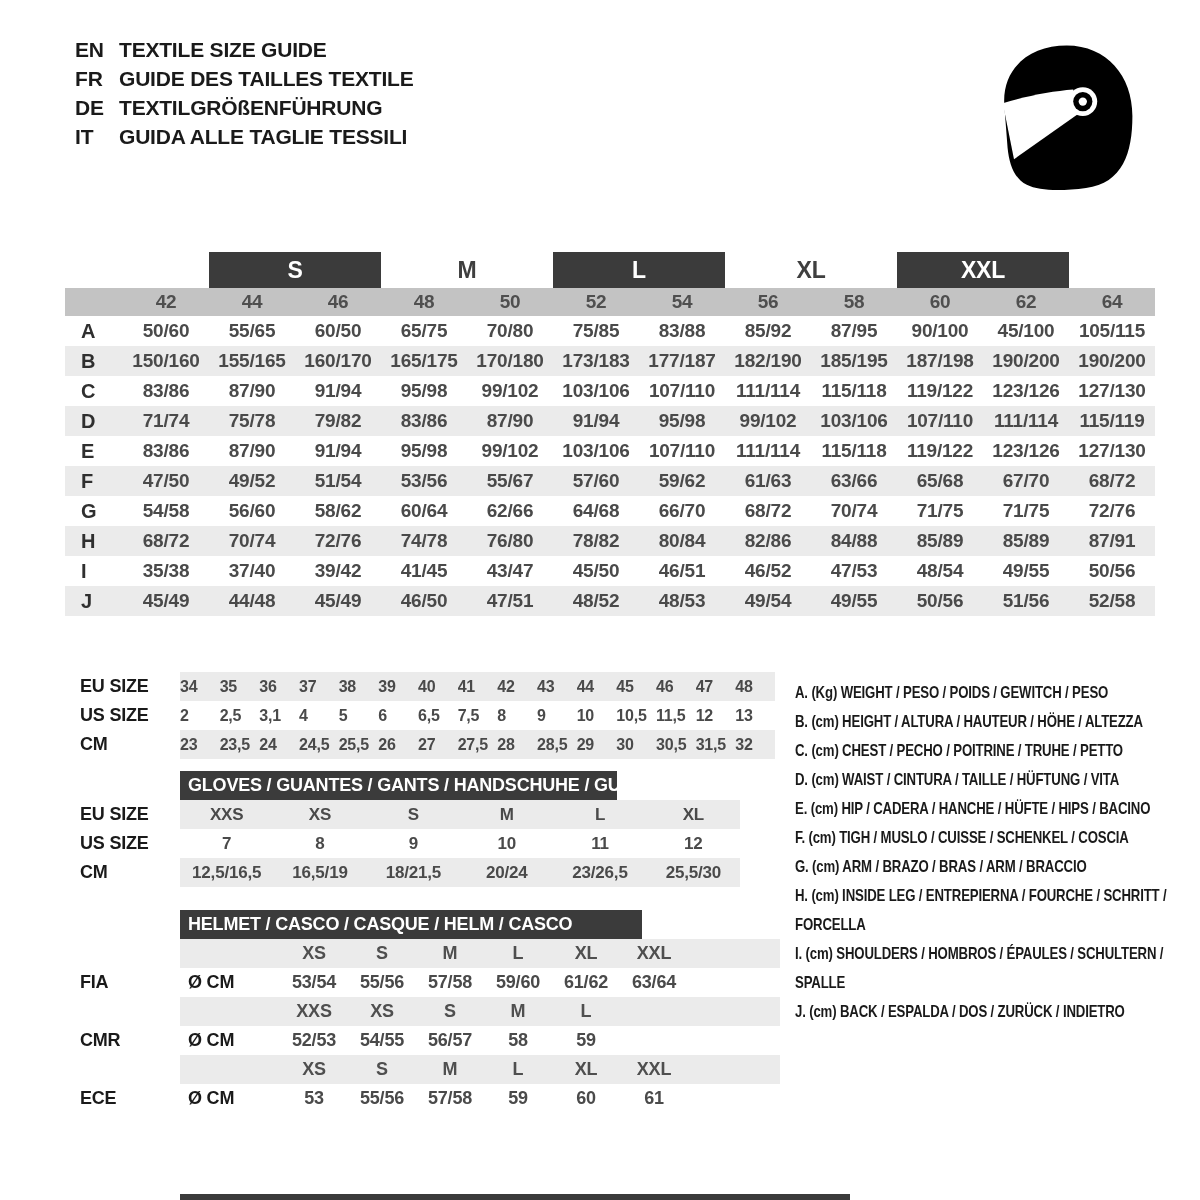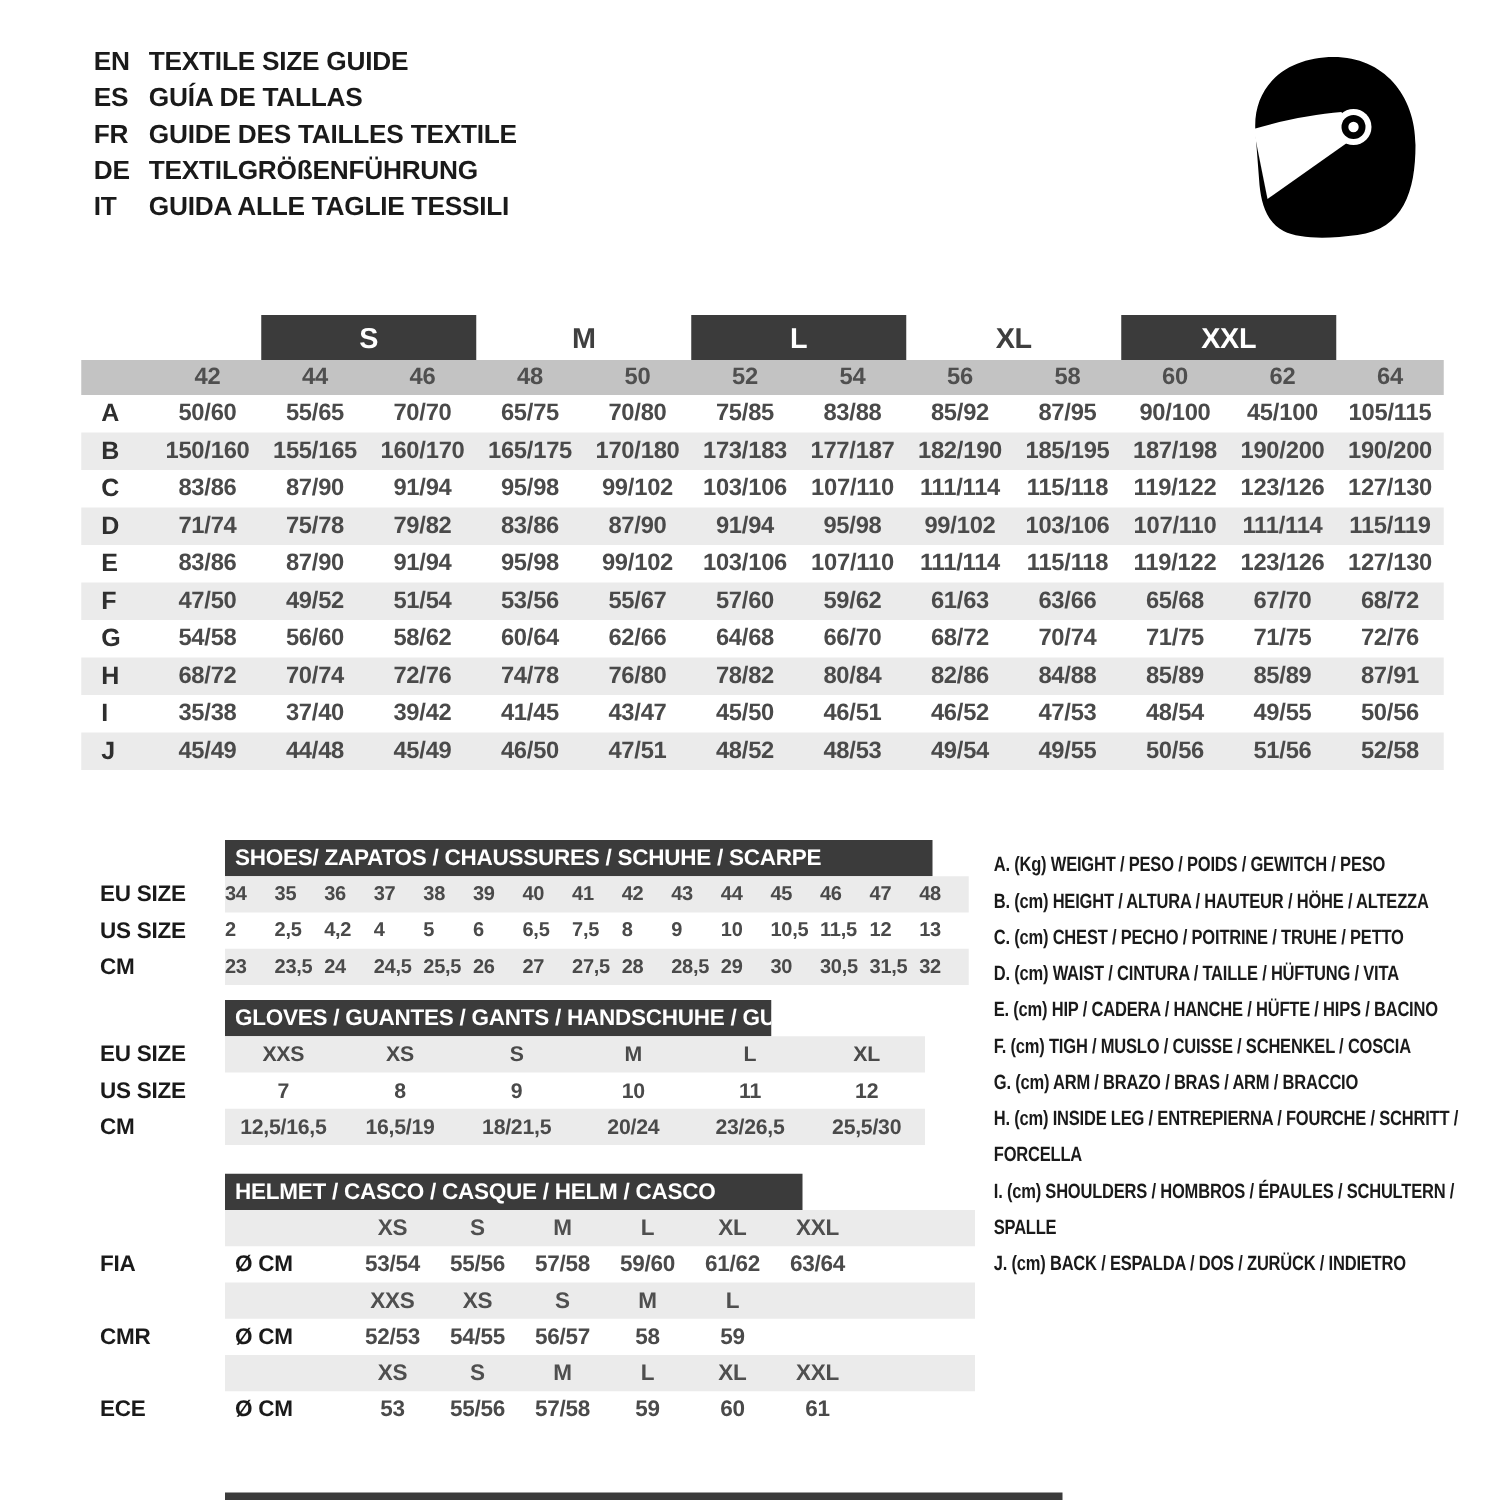--- a/index.html
+++ b/index.html
@@ -66,24 +66,20 @@
 </style>
 </head>
 <body>
 
 <div class="lang-block" data-name="language-list">
     <div class="lang-row" data-name="language-row">
       <div class="lang-code" data-name="language-code">EN</div>
       <div class="lang-title" data-name="language-title">TEXTILE SIZE GUIDE</div>
     </div>
     <div class="lang-row" data-name="language-row">
-      <div class="lang-code" data-name="language-code">ES</div>
-      <div class="lang-title" data-name="language-title">GUÍA DE TALLAS</div>
-    </div>
-    <div class="lang-row" data-name="language-row">
       <div class="lang-code" data-name="language-code">FR</div>
       <div class="lang-title" data-name="language-title">GUIDE DES TAILLES TEXTILE</div>
     </div>
     <div class="lang-row" data-name="language-row">
       <div class="lang-code" data-name="language-code">DE</div>
       <div class="lang-title" data-name="language-title">TEXTILGRÖßENFÜHRUNG</div>
     </div>
     <div class="lang-row" data-name="language-row">
       <div class="lang-code" data-name="language-code">IT</div>
       <div class="lang-title" data-name="language-title">GUIDA ALLE TAGLIE TESSILI</div>
@@ -121,21 +117,21 @@
       <div class="ncell" data-name="numeric-size">58</div>
       <div class="ncell" data-name="numeric-size">60</div>
       <div class="ncell" data-name="numeric-size">62</div>
       <div class="ncell" data-name="numeric-size">64</div>
     </div>
   <div data-name="main-table-body">
       <div class="mrow" data-name="measure-row-a">
         <div class="mletter" data-name="row-letter">A</div>
         <div class="mcell" data-name="measure-value">50/60</div>
         <div class="mcell" data-name="measure-value">55/65</div>
-        <div class="mcell" data-name="measure-value">70/70</div>
+        <div class="mcell" data-name="measure-value">60/50</div>
         <div class="mcell" data-name="measure-value">65/75</div>
         <div class="mcell" data-name="measure-value">70/80</div>
         <div class="mcell" data-name="measure-value">75/85</div>
         <div class="mcell" data-name="measure-value">83/88</div>
         <div class="mcell" data-name="measure-value">85/92</div>
         <div class="mcell" data-name="measure-value">87/95</div>
         <div class="mcell" data-name="measure-value">90/100</div>
         <div class="mcell" data-name="measure-value">45/100</div>
         <div class="mcell" data-name="measure-value">105/115</div>
       </div>
@@ -271,21 +267,20 @@
         <div class="mcell" data-name="measure-value">49/54</div>
         <div class="mcell" data-name="measure-value">49/55</div>
         <div class="mcell" data-name="measure-value">50/56</div>
         <div class="mcell" data-name="measure-value">51/56</div>
         <div class="mcell" data-name="measure-value">52/58</div>
       </div>
     </div>
 </div>
 
 <div class="bottom-left" data-name="accessory-tables">
-  <div class="tbar shoes-bar" data-name="shoes-table-title">SHOES/ ZAPATOS / CHAUSSURES / SCHUHE / SCARPE</div>
   <div data-name="shoes-rows">
       <div class="srow" data-name="size-row-eu-size">
         <div class="rlabel" data-name="row-label">EU SIZE</div>
         <div class="band shaded" data-name="value-band">
           <div class="scell" data-name="value-cell">34</div>
           <div class="scell" data-name="value-cell">35</div>
           <div class="scell" data-name="value-cell">36</div>
           <div class="scell" data-name="value-cell">37</div>
           <div class="scell" data-name="value-cell">38</div>
           <div class="scell" data-name="value-cell">39</div>
@@ -298,21 +293,21 @@
           <div class="scell" data-name="value-cell">46</div>
           <div class="scell" data-name="value-cell">47</div>
           <div class="scell" data-name="value-cell">48</div>
         </div>
       </div>
       <div class="srow" data-name="size-row-us-size">
         <div class="rlabel" data-name="row-label">US SIZE</div>
         <div class="band" data-name="value-band">
           <div class="scell" data-name="value-cell">2</div>
           <div class="scell" data-name="value-cell">2,5</div>
-          <div class="scell" data-name="value-cell">4,2</div>
+          <div class="scell" data-name="value-cell">3,1</div>
           <div class="scell" data-name="value-cell">4</div>
           <div class="scell" data-name="value-cell">5</div>
           <div class="scell" data-name="value-cell">6</div>
           <div class="scell" data-name="value-cell">6,5</div>
           <div class="scell" data-name="value-cell">7,5</div>
           <div class="scell" data-name="value-cell">8</div>
           <div class="scell" data-name="value-cell">9</div>
           <div class="scell" data-name="value-cell">10</div>
           <div class="scell" data-name="value-cell">10,5</div>
           <div class="scell" data-name="value-cell">11,5</div>

